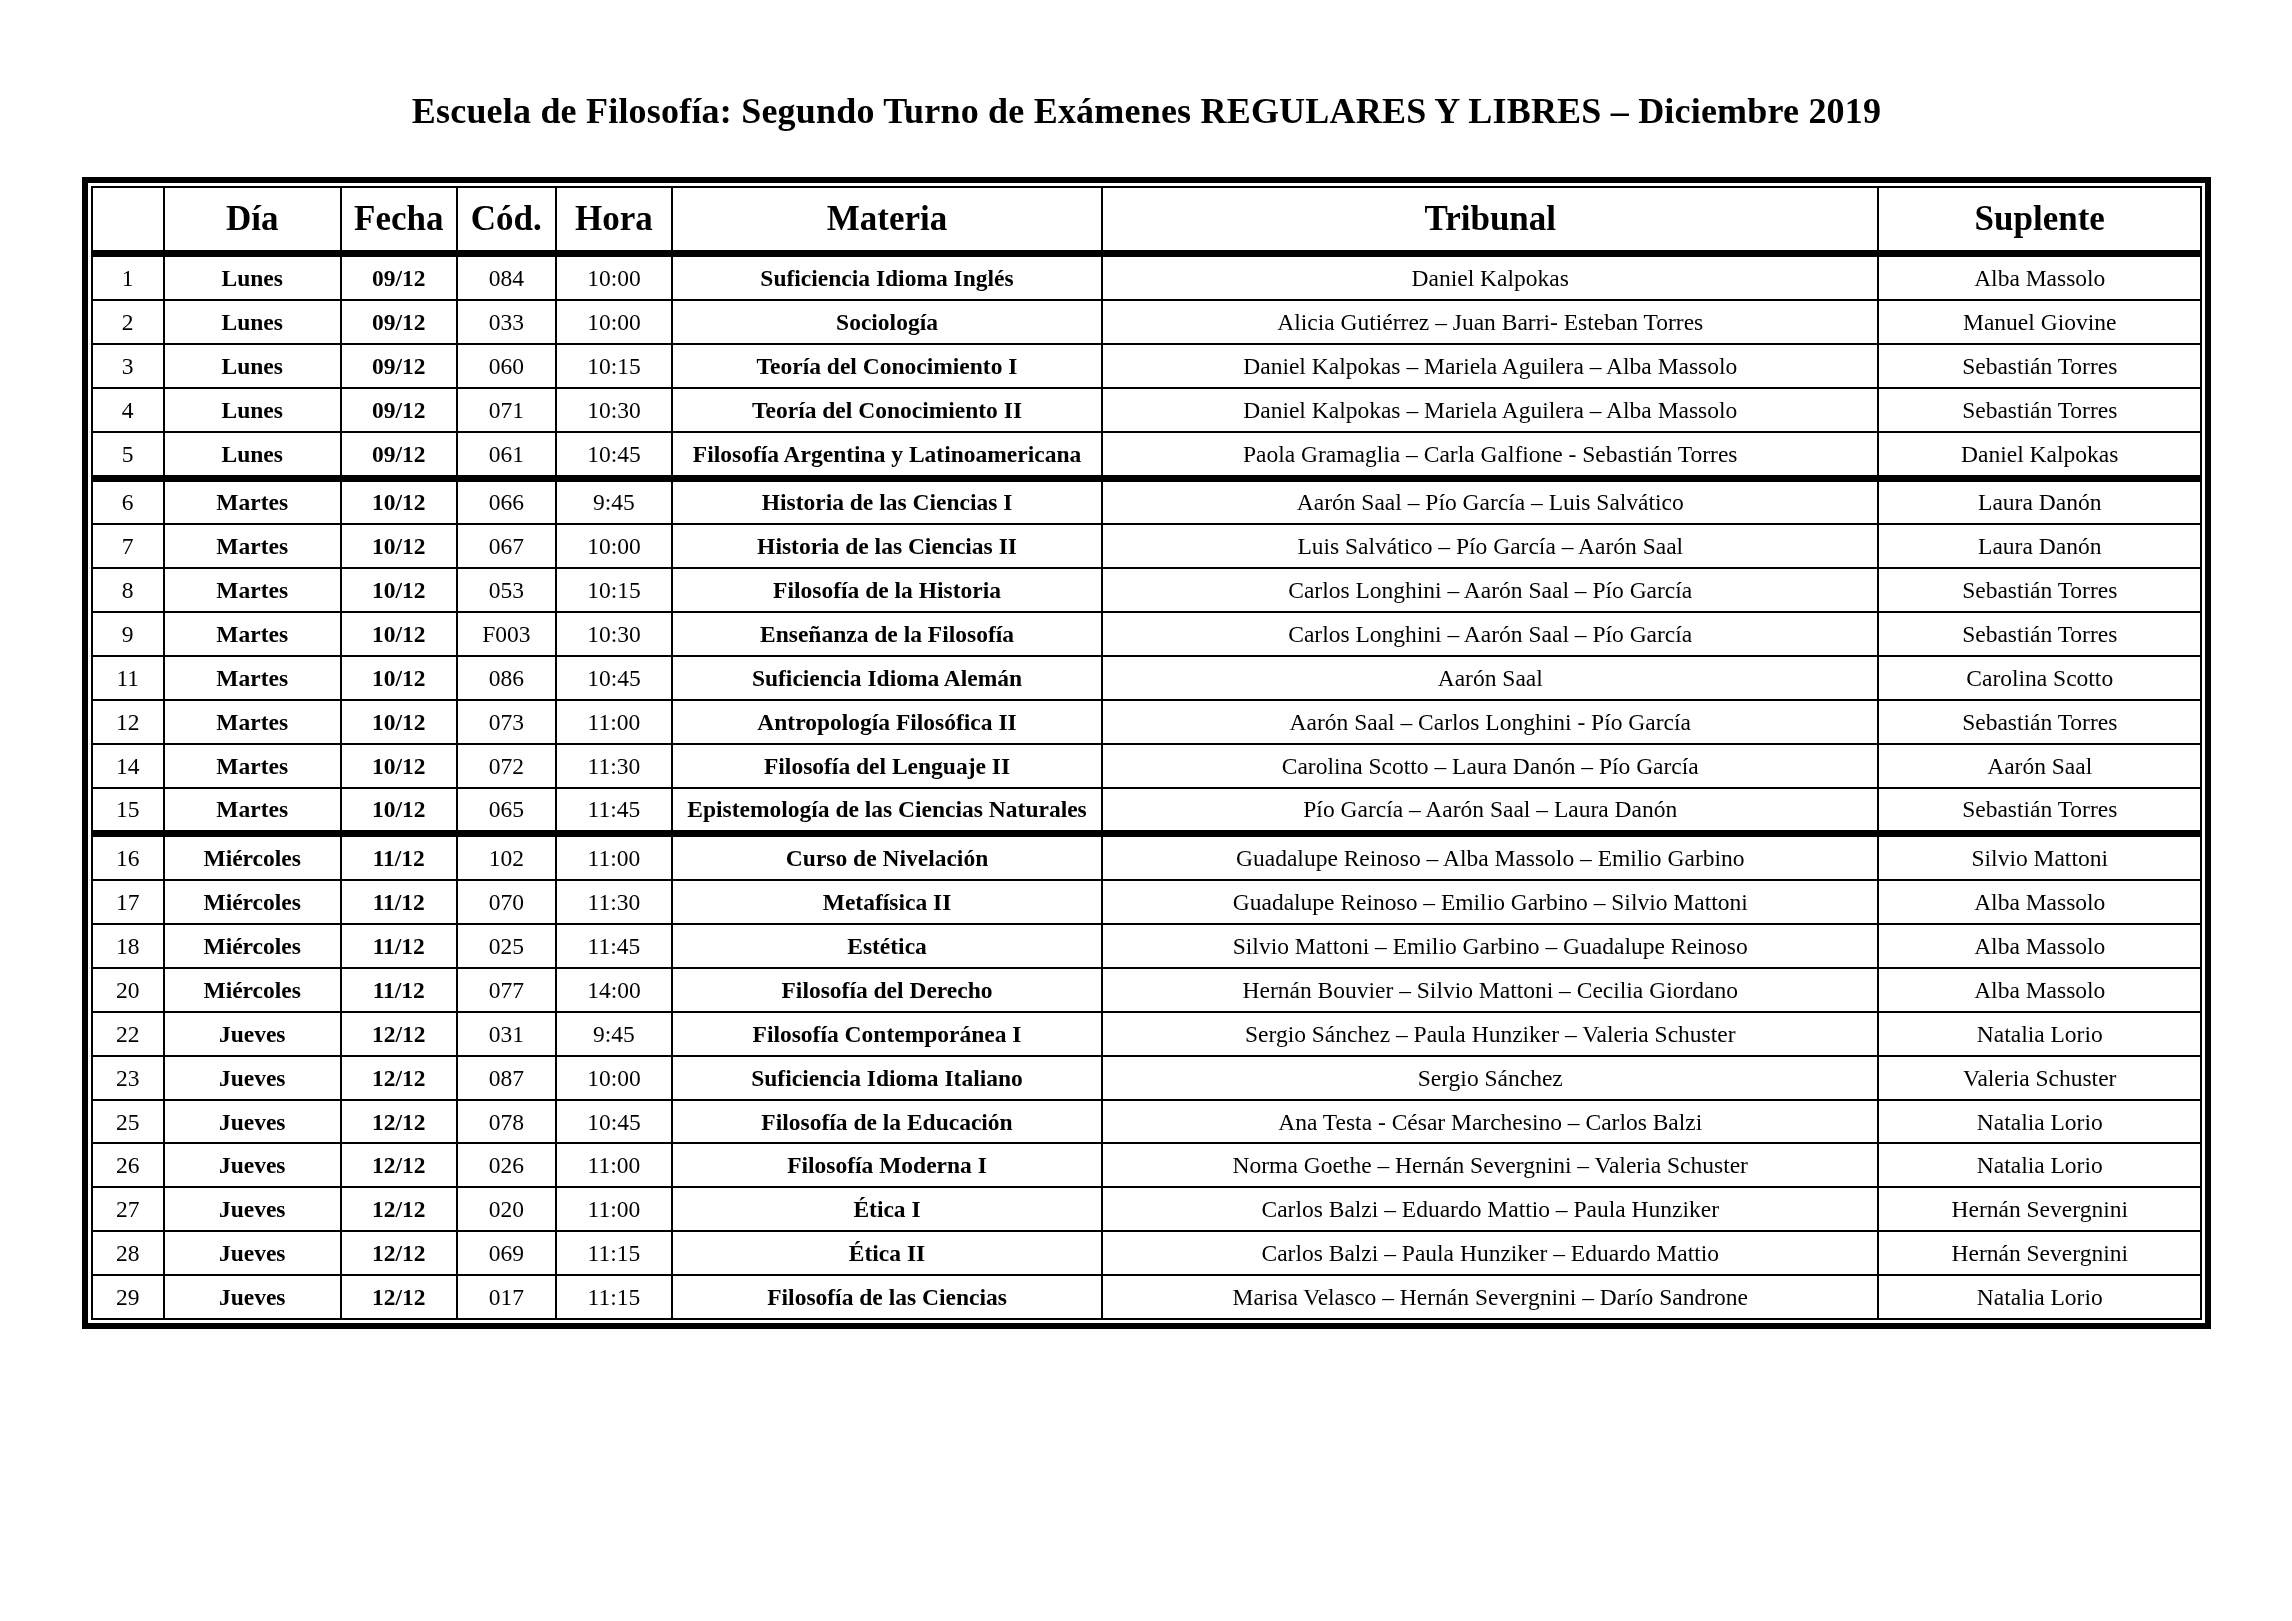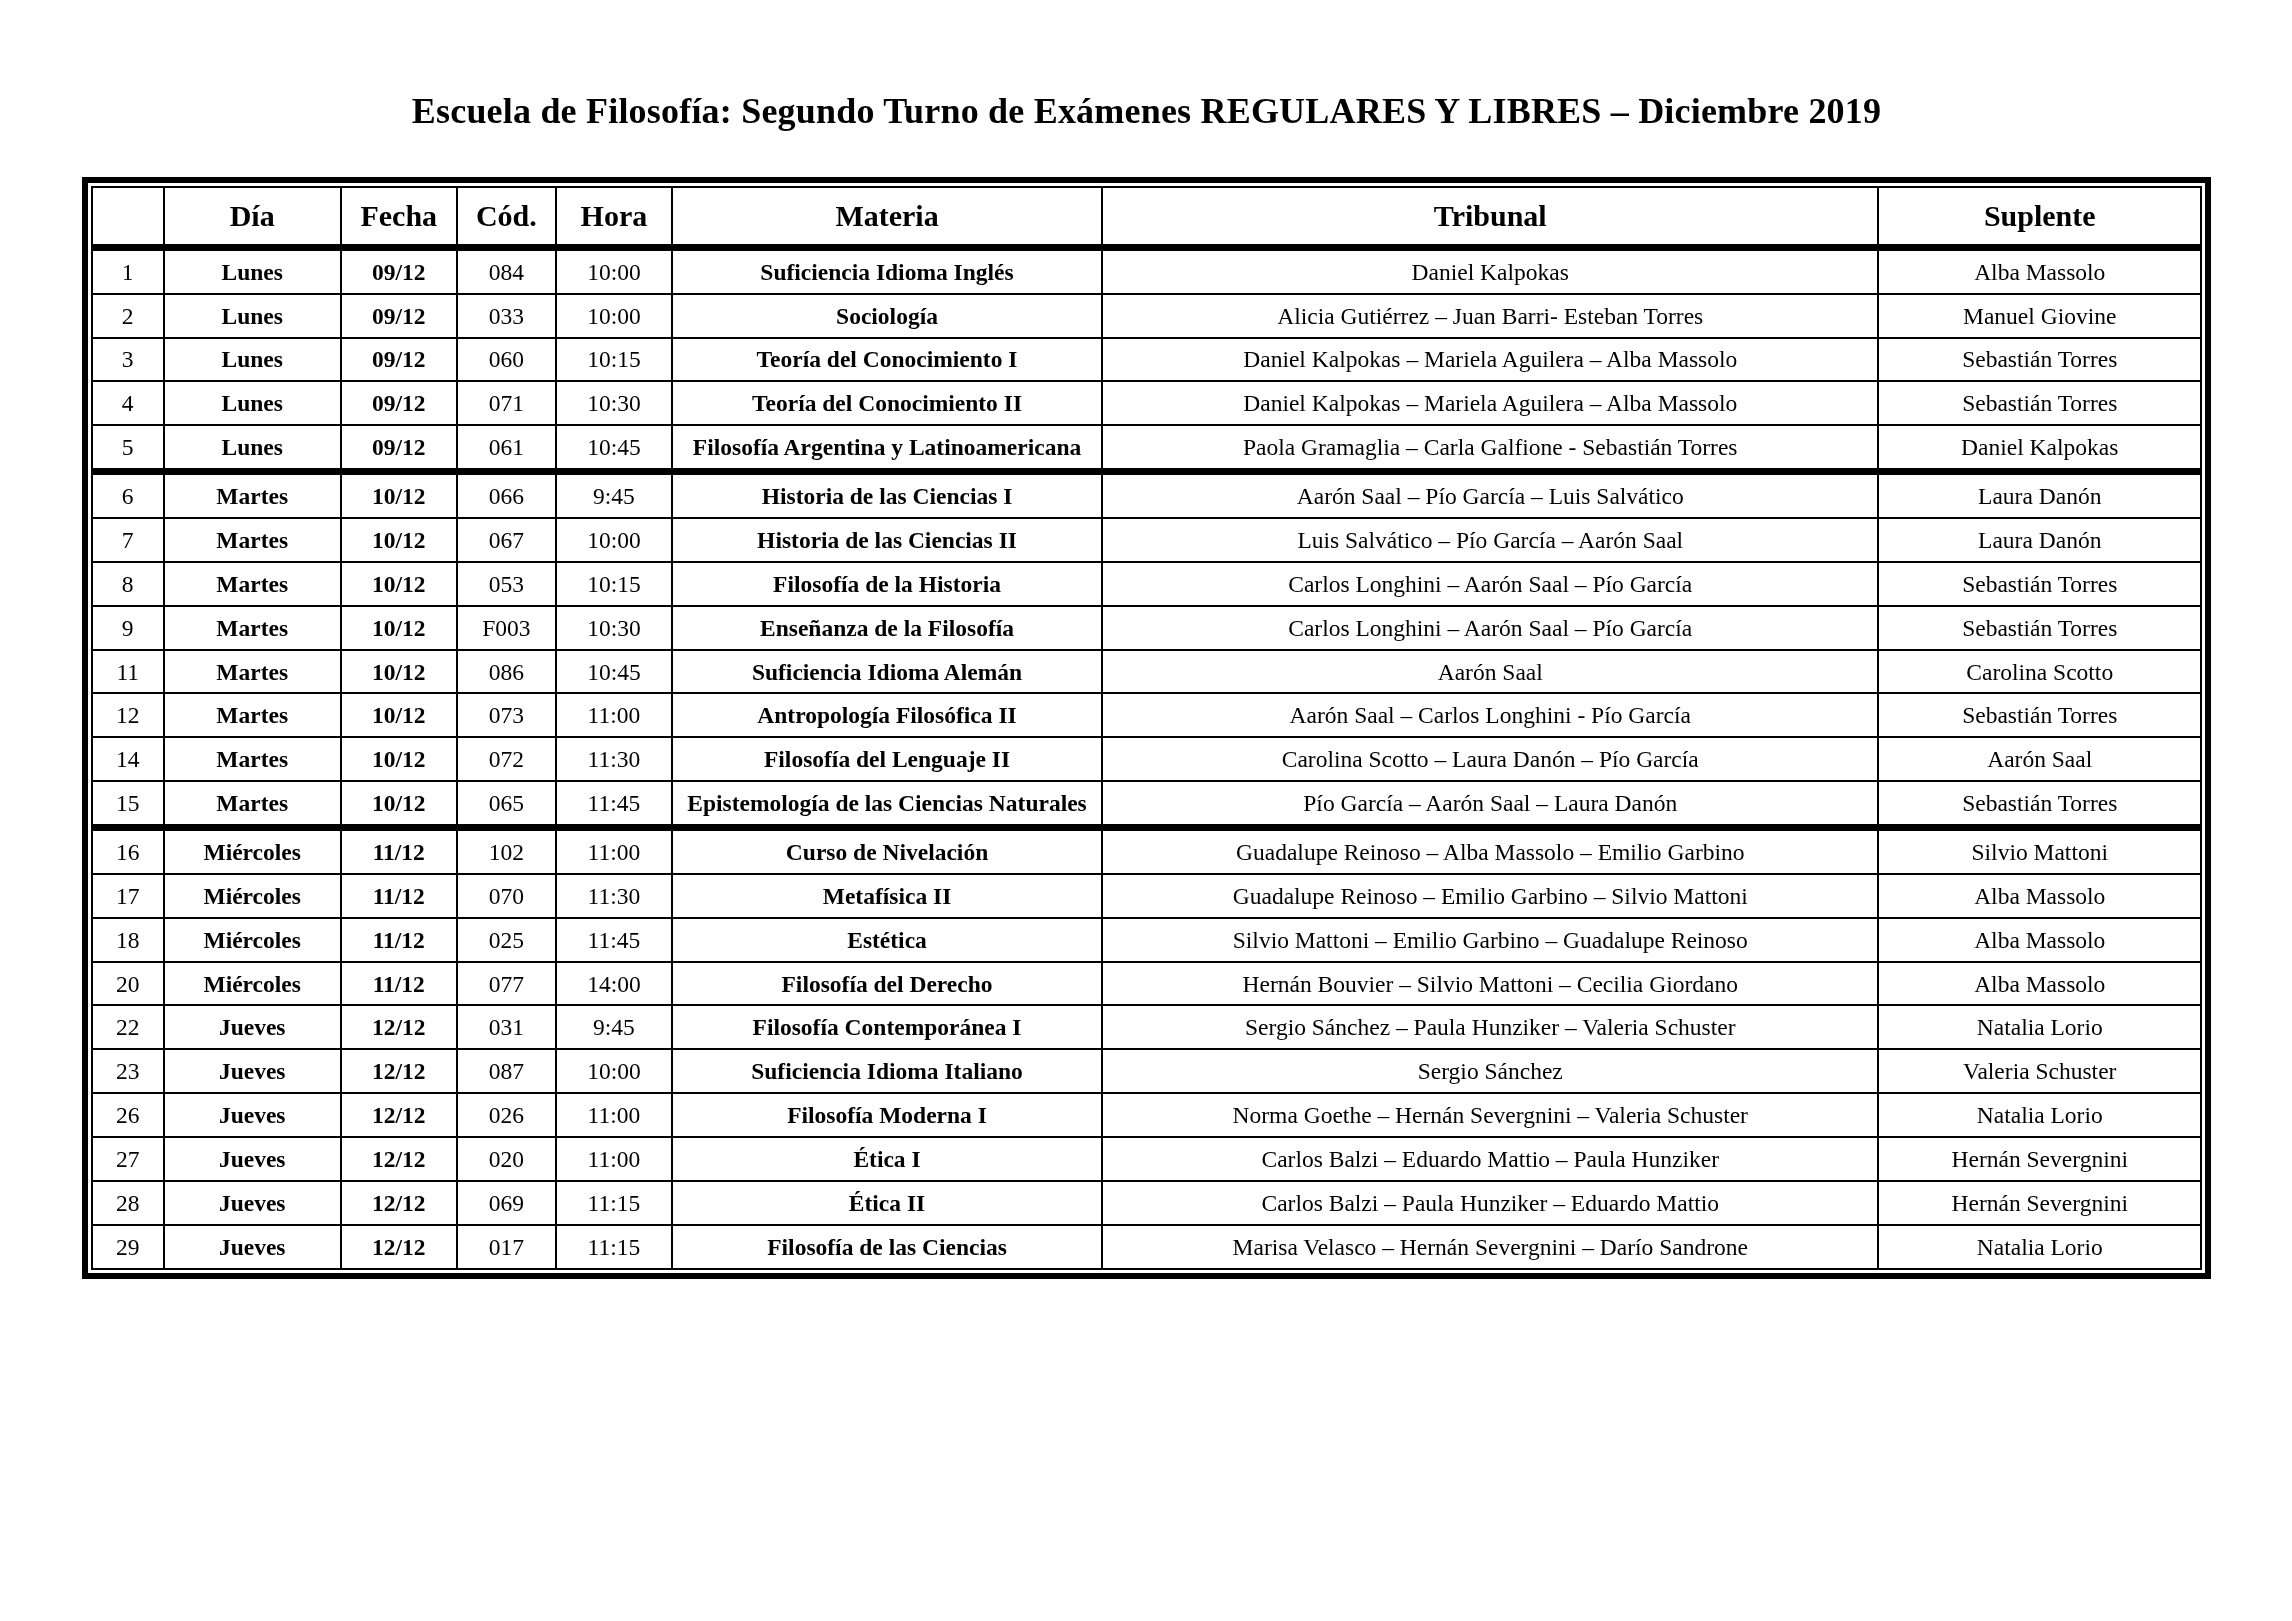--- a/index.html
+++ b/index.html
@@ -39,21 +39,21 @@
   table.schedule td {
     border: 2px solid #000000;
     text-align: center;
     vertical-align: middle;
     padding: 5.9px 9.8px;
     font-size: 23.5px;
     line-height: 1.28;
     overflow: hidden;
   }
   table.schedule thead th {
-    font-size: 30px;
+    font-size: 35px;
     font-weight: bold;
     padding: 8.8px 9.8px;
     border-bottom: 7.8px solid #000000;
   }
   
   table.schedule tr.group-start td {
     border-top: 7.8px solid #000000;
   }
   .c-num  { font-size: 22.5px; }
   .c-dia, .c-fecha, .c-materia { font-weight: bold; }
@@ -282,20 +282,30 @@
     <td class="c-num">23</td>
     <td class="c-dia">Jueves</td>
     <td class="c-fecha">12/12</td>
     <td class="c-cod">087</td>
     <td class="c-hora">10:00</td>
     <td class="c-materia">Suficiencia Idioma Italiano</td>
     <td class="c-tribunal">Sergio Sánchez</td>
     <td class="c-suplente">Valeria Schuster</td>
   </tr>
         <tr>
+    <td class="c-num">25</td>
+    <td class="c-dia">Jueves</td>
+    <td class="c-fecha">12/12</td>
+    <td class="c-cod">078</td>
+    <td class="c-hora">10:45</td>
+    <td class="c-materia">Filosofía de la Educación</td>
+    <td class="c-tribunal">Ana Testa - César Marchesino – Carlos Balzi</td>
+    <td class="c-suplente">Natalia Lorio</td>
+  </tr>
+        <tr>
     <td class="c-num">26</td>
     <td class="c-dia">Jueves</td>
     <td class="c-fecha">12/12</td>
     <td class="c-cod">026</td>
     <td class="c-hora">11:00</td>
     <td class="c-materia">Filosofía Moderna I</td>
     <td class="c-tribunal">Norma Goethe – Hernán Severgnini – Valeria Schuster</td>
     <td class="c-suplente">Natalia Lorio</td>
   </tr>
         <tr>

